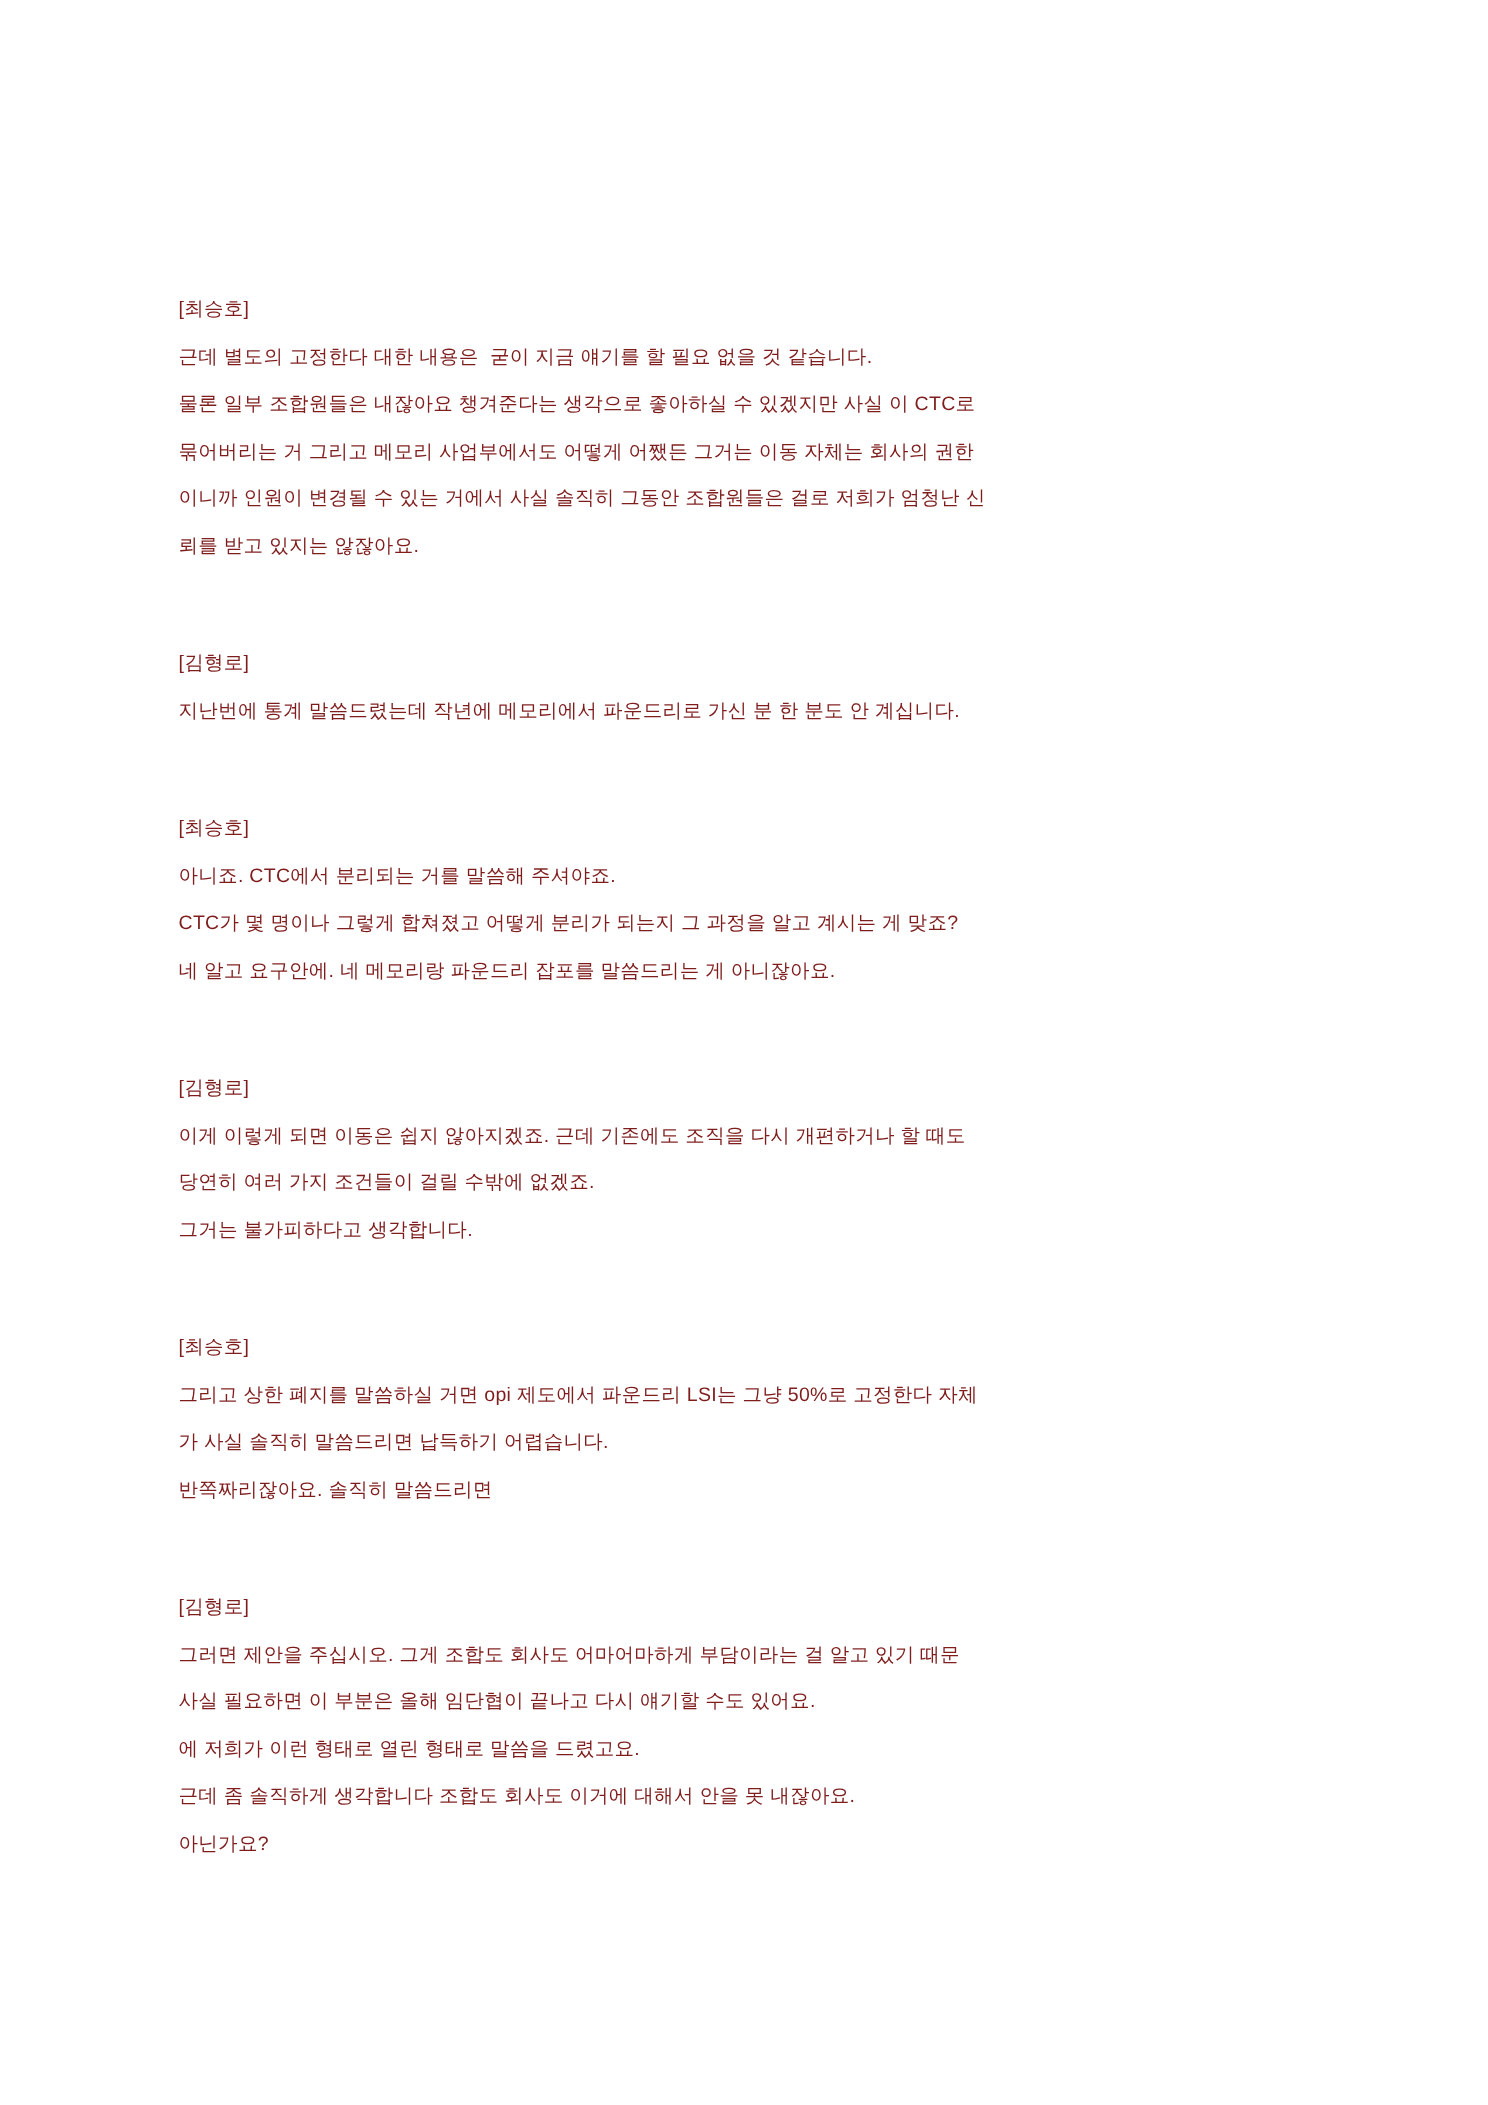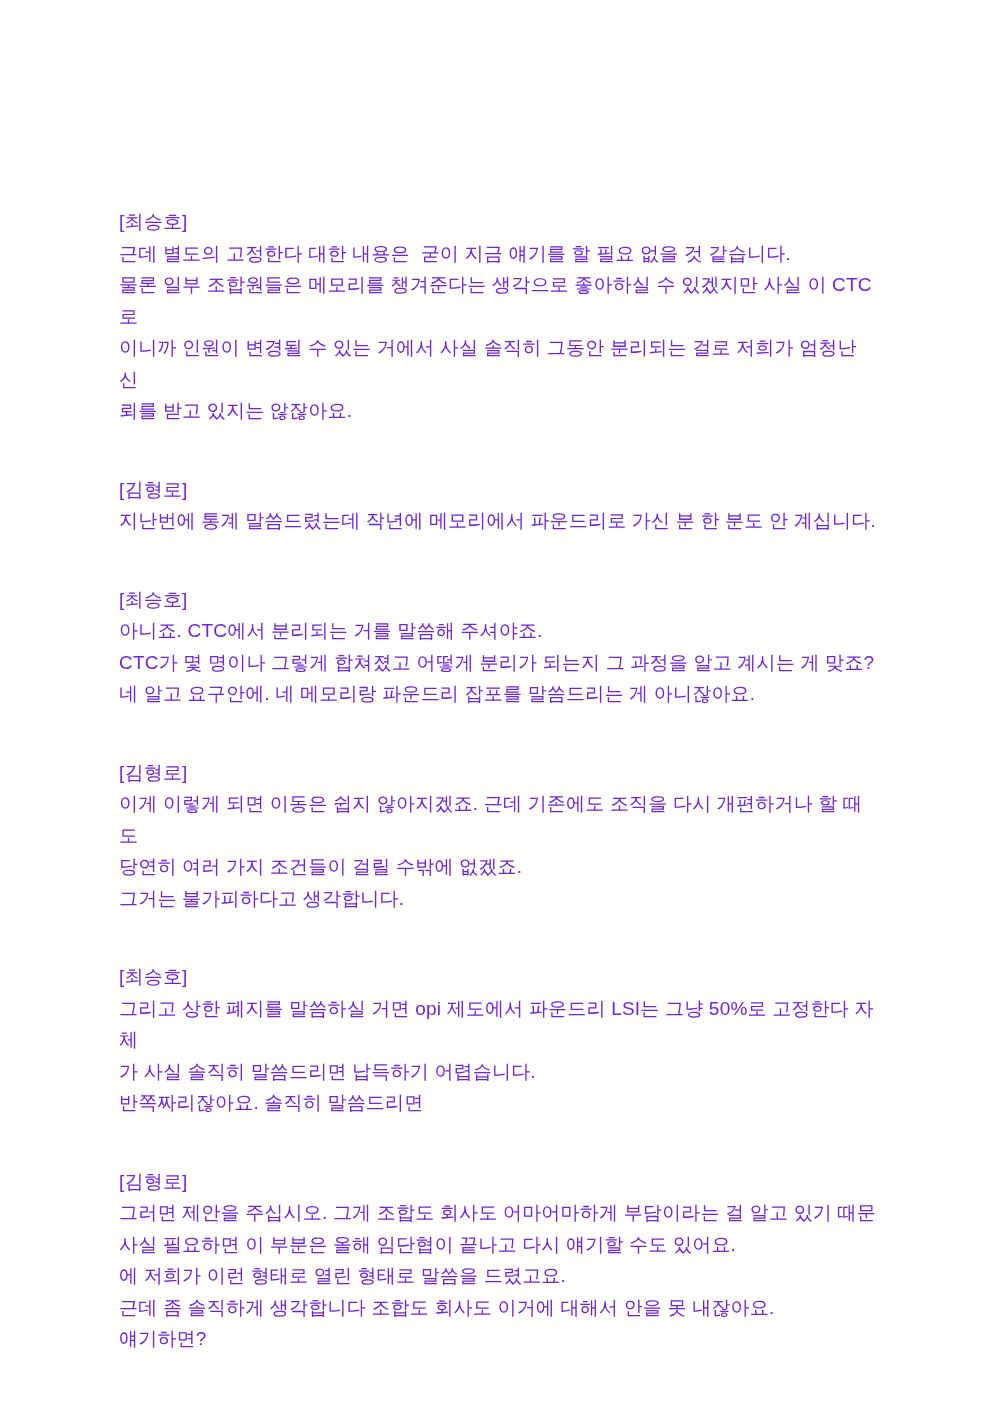--- a/index.html
+++ b/index.html
@@ -9,24 +9,24 @@
   body {
     width: 992px;
     height: 1403px;
     background: #ffffff;
     overflow: hidden;
     font-family: "Liberation Sans", "DejaVu Sans", sans-serif;
   }
   .page {
     position: absolute;
     left: 119px;
-    top: 206px;
+    top: 190px;
     width: 762px;
-    color: #6d28d9;
-    font-size: 19px;
+    color: #7f1d1d;
+    font-size: 13px;
     line-height: 31.5px;
     letter-spacing: 0.2px;
   }
   .speech {
     margin: 0 0 47px 0;
   }
   .speech:last-child {
     margin-bottom: 0;
   }
   .speaker, .line {
@@ -34,22 +34,23 @@
   }
 </style>
 </head>
 <body>
 
 <main class="page">
   <section>
       <div class="speech">
         <div class="speaker">[최승호]</div>
         <div class="line">근데 별도의 고정한다 대한 내용은  굳이 지금 얘기를 할 필요 없을 것 같습니다.</div>
-        <div class="line">물론 일부 조합원들은 메모리를 챙겨준다는 생각으로 좋아하실 수 있겠지만 사실 이 CTC로</div>
-        <div class="line">이니까 인원이 변경될 수 있는 거에서 사실 솔직히 그동안 분리되는 걸로 저희가 엄청난 신</div>
+        <div class="line">물론 일부 조합원들은 내잖아요 챙겨준다는 생각으로 좋아하실 수 있겠지만 사실 이 CTC로</div>
+        <div class="line">묶어버리는 거 그리고 메모리 사업부에서도 어떻게 어쨌든 그거는 이동 자체는 회사의 권한</div>
+        <div class="line">이니까 인원이 변경될 수 있는 거에서 사실 솔직히 그동안 조합원들은 걸로 저희가 엄청난 신</div>
         <div class="line">뢰를 받고 있지는 않잖아요.</div>
       </div>
       <div class="speech">
         <div class="speaker">[김형로]</div>
         <div class="line">지난번에 통계 말씀드렸는데 작년에 메모리에서 파운드리로 가신 분 한 분도 안 계십니다.</div>
       </div>
       <div class="speech">
         <div class="speaker">[최승호]</div>
         <div class="line">아니죠. CTC에서 분리되는 거를 말씀해 주셔야죠.</div>
         <div class="line">CTC가 몇 명이나 그렇게 합쳐졌고 어떻게 분리가 되는지 그 과정을 알고 계시는 게 맞죠?</div>
@@ -66,16 +67,16 @@
         <div class="line">그리고 상한 폐지를 말씀하실 거면 opi 제도에서 파운드리 LSI는 그냥 50%로 고정한다 자체</div>
         <div class="line">가 사실 솔직히 말씀드리면 납득하기 어렵습니다.</div>
         <div class="line">반쪽짜리잖아요. 솔직히 말씀드리면</div>
       </div>
       <div class="speech">
         <div class="speaker">[김형로]</div>
         <div class="line">그러면 제안을 주십시오. 그게 조합도 회사도 어마어마하게 부담이라는 걸 알고 있기 때문</div>
         <div class="line">사실 필요하면 이 부분은 올해 임단협이 끝나고 다시 얘기할 수도 있어요.</div>
         <div class="line">에 저희가 이런 형태로 열린 형태로 말씀을 드렸고요.</div>
         <div class="line">근데 좀 솔직하게 생각합니다 조합도 회사도 이거에 대해서 안을 못 내잖아요.</div>
-        <div class="line">얘기하면?</div>
+        <div class="line">아닌가요?</div>
       </div>
     </section>
 </main>
 
 </body></html>

